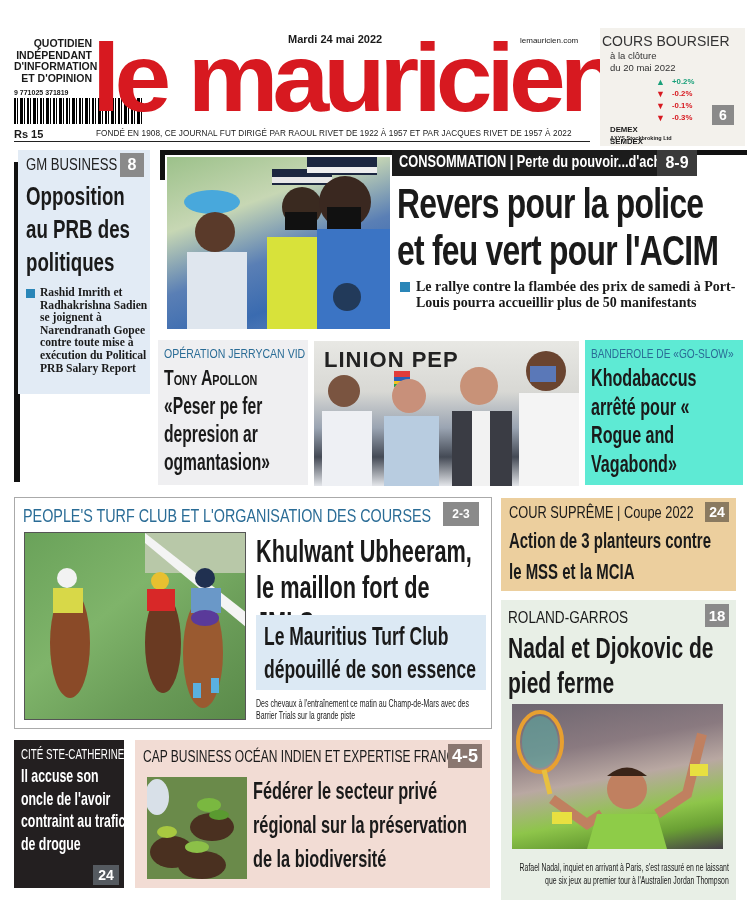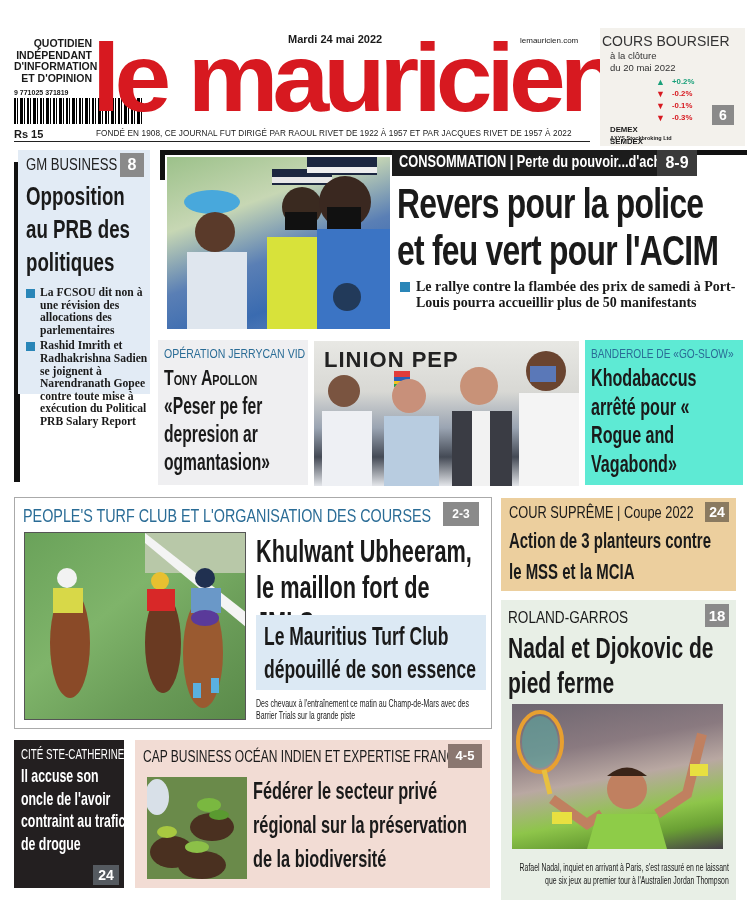--- a/index.html
+++ b/index.html
@@ -92,21 +92,21 @@
 
   
   .cite { left: 14px; top: 740px; width: 110px; height: 148px; background: #231f20; }
   .cite .kicker { position: absolute; left: 7px; top: 6px; font-size: 14px; color: #fff; white-space: nowrap; transform: scaleX(0.7); transform-origin: left top; }
   .cite .head { position: absolute; left: 7px; top: 25px; width: 170px; font-size: 19px; line-height: 22.5px; font-weight: 900; color: #fff; transform: scaleX(0.65); transform-origin: left top; }
   .cite .pg24 { position: absolute; left: 79px; top: 125px; width: 26px; height: 20px; font-size: 14px; line-height: 20px; background: #555a60; }
 
   
   .cap-biz { left: 135px; top: 740px; width: 355px; height: 148px; background: #f2dcd4; }
   .cap-biz .kicker { position: absolute; left: 8px; top: 8px; font-size: 16px; white-space: nowrap; transform: scaleX(0.75); transform-origin: left top; }
-  .cap-biz .pg45 { position: absolute; left: 313px; top: 4px; width: 34px; height: 24px; font-size: 13px; line-height: 24px; background: #8a7770; }
+  .cap-biz .pg45 { position: absolute; left: 313px; top: 4px; width: 34px; height: 24px; font-size: 18px; line-height: 24px; background: #8a7770; }
   .plant-photo { left: 147px; top: 777px; width: 100px; height: 102px; background: linear-gradient(150deg,#5c7a3c 0%,#87b04a 35%,#4a3424 65%,#6a4a30 100%); }
   .cap-biz .head { position: absolute; left: 118px; top: 34px; width: 330px; font-size: 24px; line-height: 34px; font-weight: 900; transform: scaleX(0.68); transform-origin: left top; }
 </style>
 </head>
 <body>
 
 <div class="abs tagline">
   <div>QUOTIDIEN</div>
   <div>INDÉPENDANT</div>
   <div>D'INFORMATION</div>
@@ -148,21 +148,20 @@
   <div class="pg pg6">6</div>
   <div class="src">AXYS Stockbroking Ltd</div>
 </div>
 
 <div class="abs gm-shadow"></div>
 <div class="abs gm">
   <div class="kicker cond">GM BUSINESS</div>
   <div class="pg pg8">8</div>
   <div class="head">Opposition au PRB des politiques</div>
   <ul>
-    <li>La FCSOU dit non à une révision des allocations des parlementaires</li>
     <li>Rashid Imrith et Radhakrishna Sadien se joignent à Narendranath Gopee contre toute mise à exécution du Political PRB Salary Report</li>
   </ul>
 </div>
 
 <div class="abs top-frame">
   <div class="bar"></div>
   <div class="lbar"></div>
 </div>
 <div class="abs photo police-photo">
   <svg width="223" height="172" viewBox="0 0 223 172">

